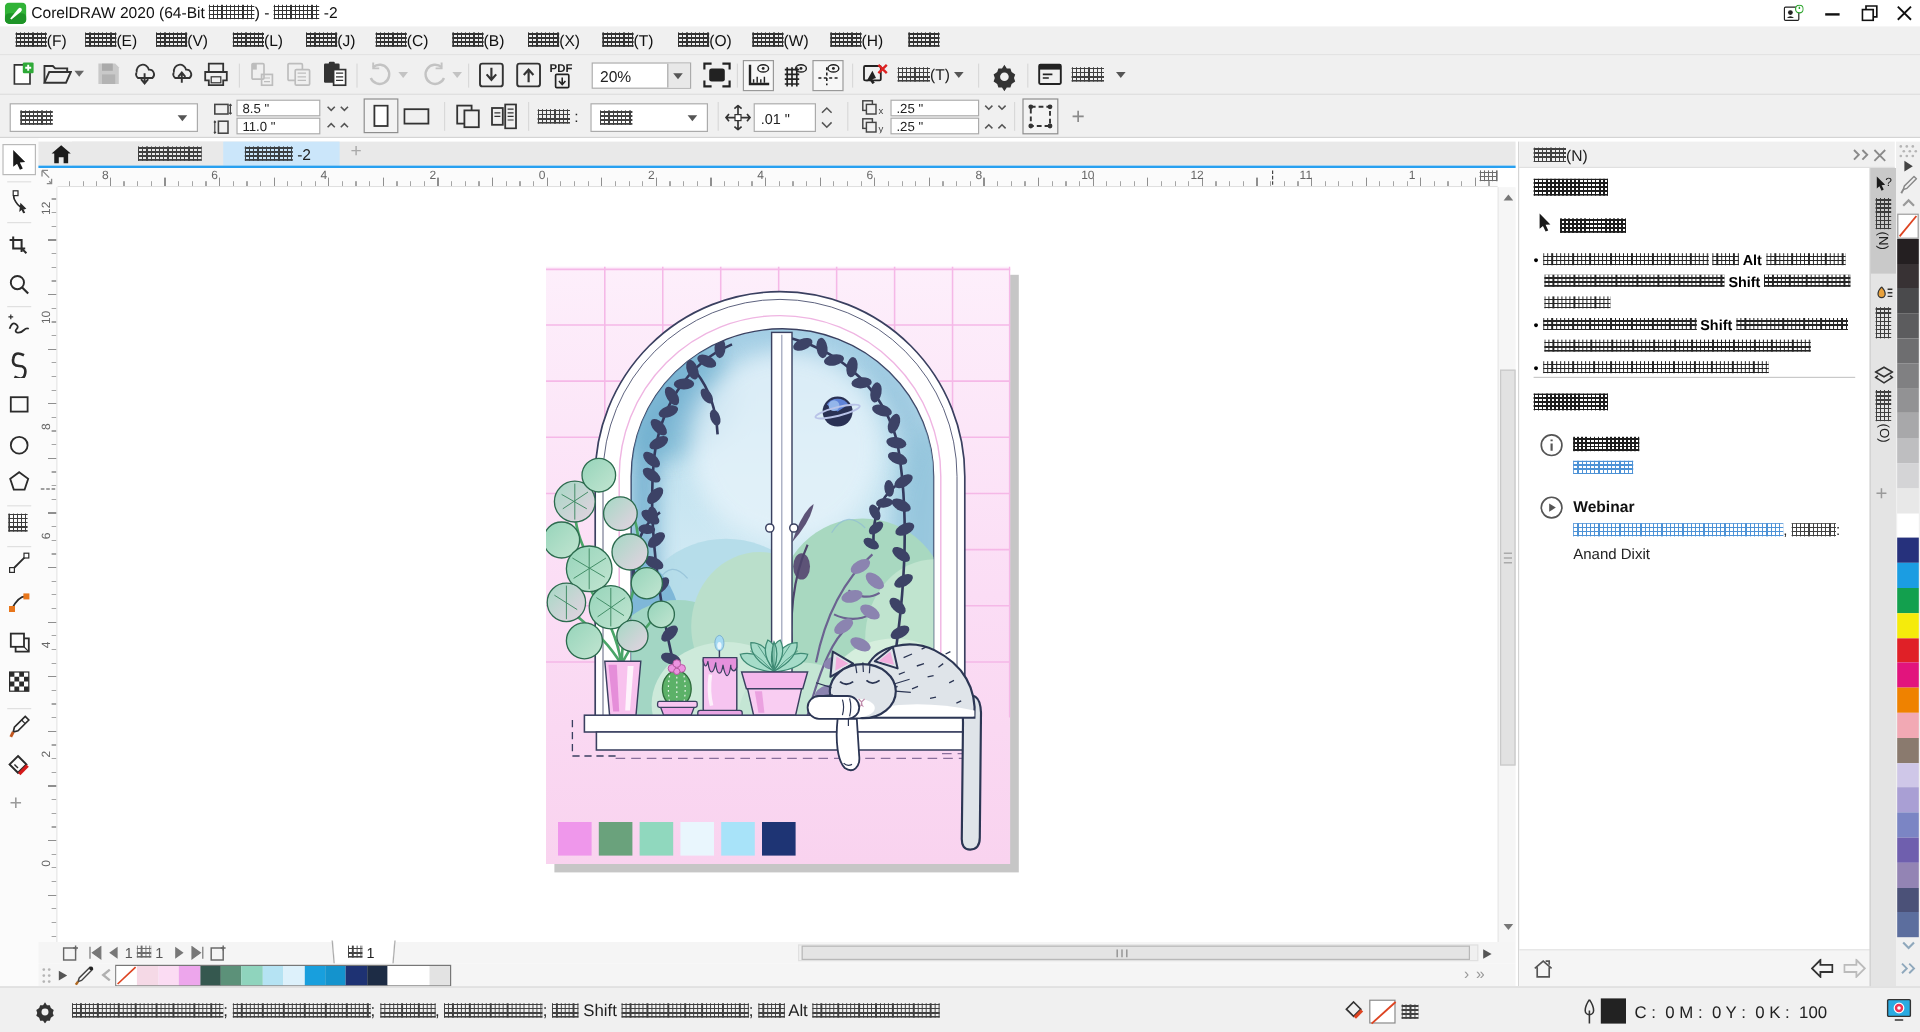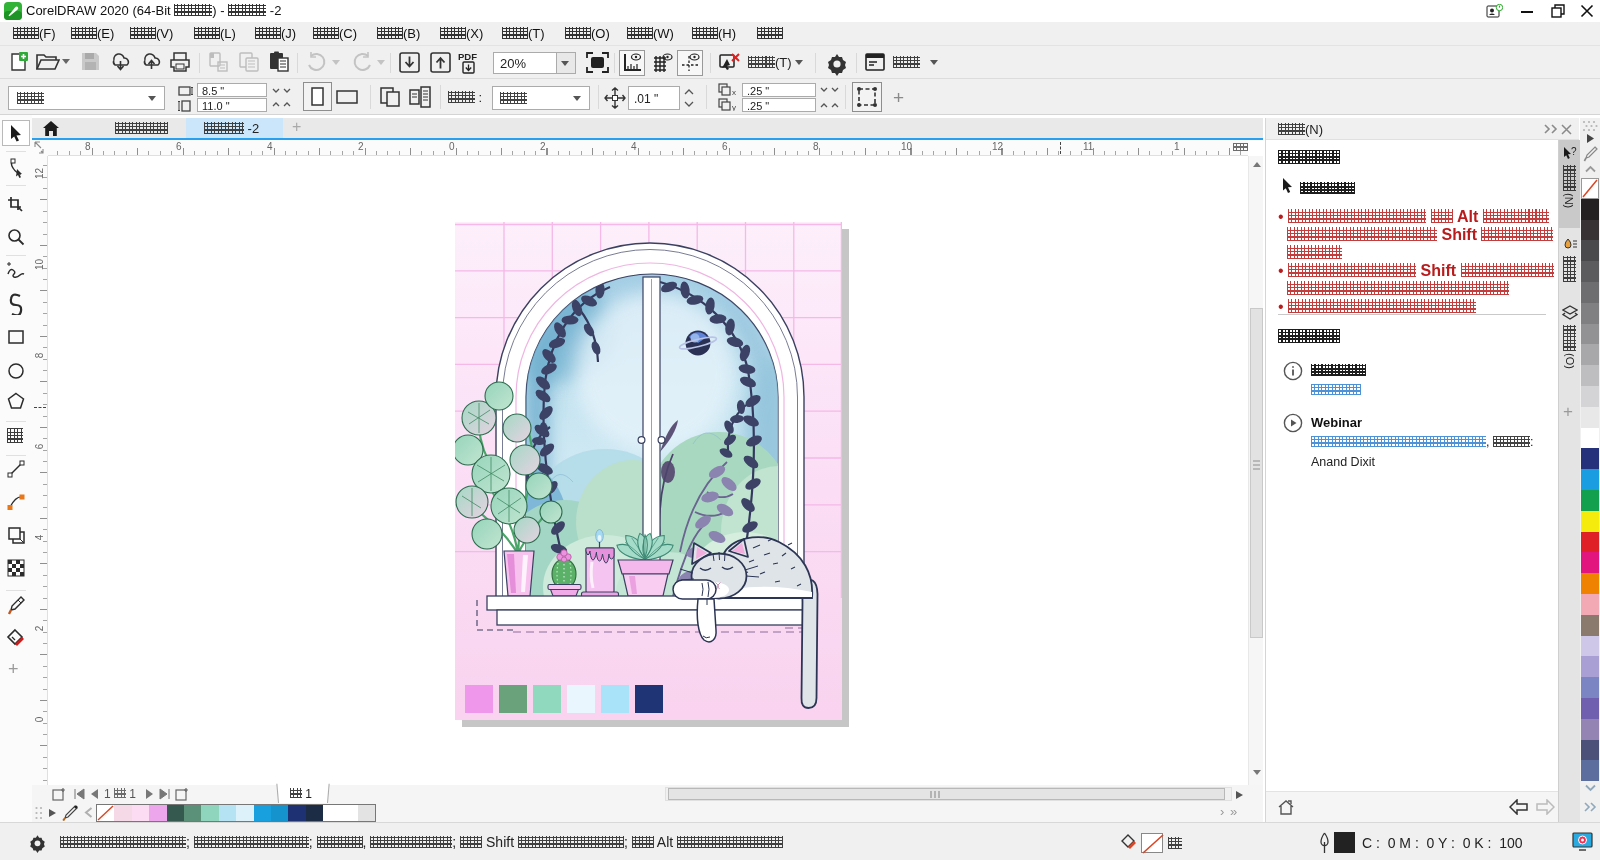--- a/index.html
+++ b/index.html
@@ -704,21 +704,21 @@
         </svg>
       <svg class="abs" style="left:295px;top:6px" width="11" height="11" viewBox="0 0 11 11">
           <path d="M1 1 l9 9 M10 1 l-9 9" stroke="#8a8a8a" stroke-width="1.5"></path>
         </svg>
     </div>
     <span class="abs" style="left:12px;top:31px;font-size:15px;font-weight:bold;color:#111"><span class="zb" style="width:62px"></span></span>
     <svg class="abs" style="left:15px;top:59px" width="14" height="17" viewBox="0 0 14 17">
         <path d="M2 1 L11 10 L7 10.3 L9.2 15 L7 16 L4.8 11.3 L2 13.6 Z" fill="#1a1a1a"></path>
       </svg>
     <span class="abs" style="left:34px;top:63px;font-size:13px;font-weight:bold;color:#111"><span class="zb" style="width:55px"></span></span>
-    <div class="abs" style="left:12px;top:90px;width:272px;font-size:16px;color:#b91c1c;line-height:18px;white-space:nowrap">
+    <div class="abs" style="left:12px;top:90px;width:272px;font-size:12px;color:#000000;line-height:18px;white-space:nowrap">
       <div>• <span class="z" style="width:138px"></span> <span class="z" style="width:22px"></span> <b>Alt</b> <span class="z" style="width:66px"></span></div>
       <div style="margin-left:9px"><span class="z" style="width:150px"></span> <b>Shift</b> <span class="z" style="width:72px"></span></div>
       <div style="margin-left:9px"><span class="z" style="width:55px"></span></div>
       <div>• <span class="z" style="width:128px"></span> <b>Shift</b> <span class="z" style="width:93px"></span></div>
       <div style="margin-left:9px"><span class="z" style="width:222px"></span></div>
       <div>• <span class="z" style="width:188px"></span></div>
     </div>
     <div class="abs" style="left:12px;top:196px;width:268px;height:1px;background:#c9c9c9"></div>
     <span class="abs" style="left:12px;top:210px;font-size:15px;font-weight:bold;color:#111"><span class="zb" style="width:62px"></span></span>
     <svg class="abs" style="left:17px;top:243px" width="20" height="20" viewBox="0 0 20 20">

